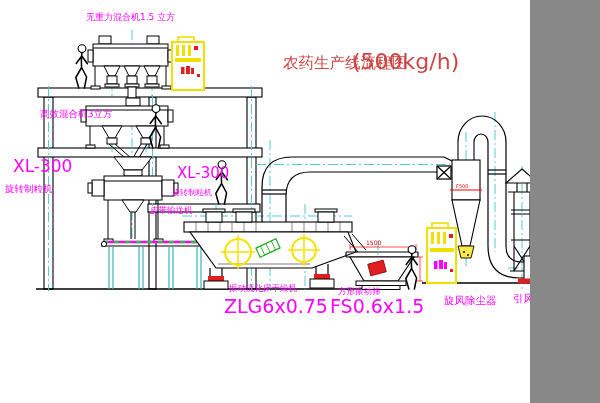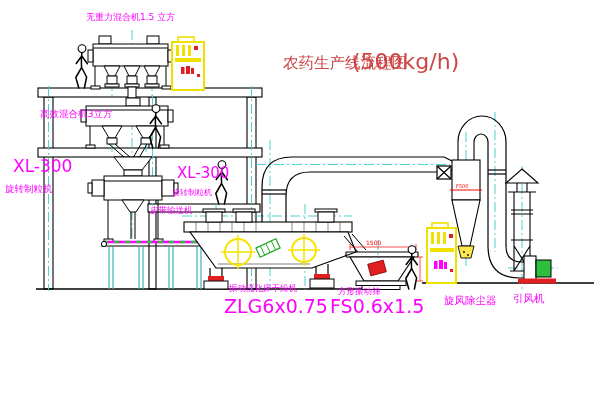--- a/index.html
+++ b/index.html
@@ -1,16 +1,16 @@
 <!DOCTYPE html>
 <html><head>
 <meta charset="utf-8">
 <style>
   html,body{margin:0;padding:0;background:#888;}
-  .stage{position:relative;width:600px;height:403px;background:#ffffff;overflow:hidden;
+  .stage{position:relative;width:530px;height:403px;background:#ffffff;overflow:hidden;
          font-family:"DejaVu Sans",sans-serif;}
   .stage svg{position:absolute;left:0;top:0;}
   text{font-family:"DejaVu Sans",sans-serif;}
   .lbl{fill:#ff00ff;}
   .dim{fill:#ff0000;}
   .ttl{fill:#cd4646;}
 </style>
 </head>
 <body>
 

